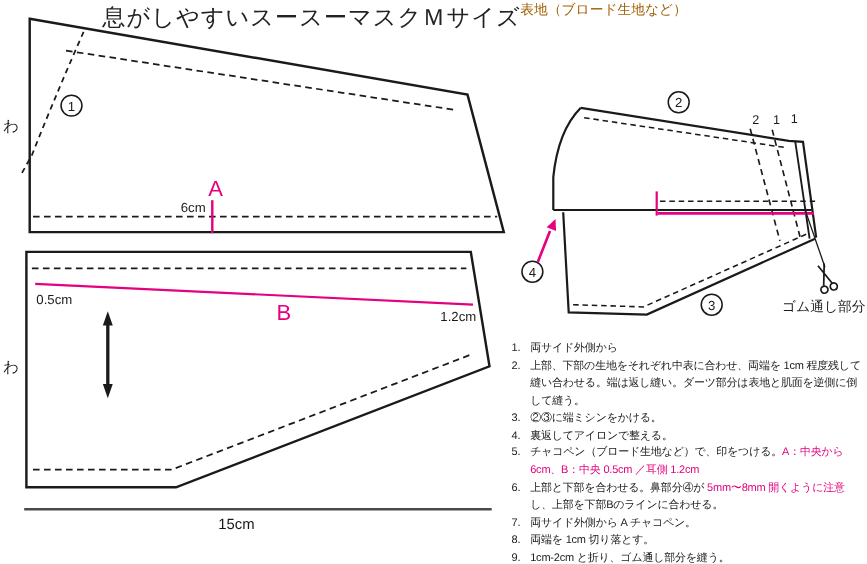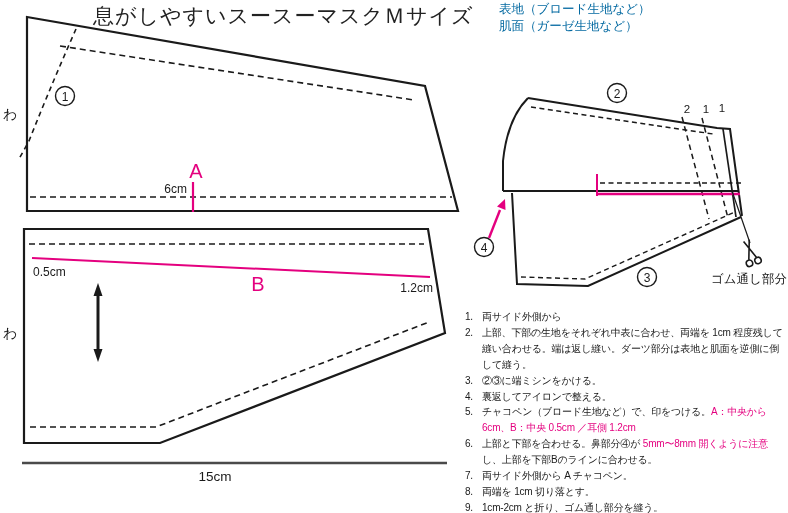--- a/index.html
+++ b/index.html
@@ -1,41 +1,40 @@
 <!DOCTYPE html>
 <html style="--pink: #e4007f;"><head>
 <meta charset="utf-8">
 <style>
   html,body{margin:0;padding:0;background:#ffffff;}
   #page{position:relative;width:788px;height:513px;background:#ffffff;overflow:hidden;
         font-family:"Liberation Sans",sans-serif;color:#1a1a1a;}
   .abs{position:absolute;}
   #title{left:93px;top:2px;font-size:21px;letter-spacing:1px;color:#222;white-space:nowrap;}
-  #fabric-notes{left:499px;top:1px;font-size:12.5px;line-height:17.2px;color:#0369a1;white-space:nowrap;}
+  #fabric-notes{left:473px;top:1px;font-size:12.5px;line-height:17.2px;color:#a16207;white-space:nowrap;}
   #instructions{left:465px;top:309px;width:322px;font-size:10px;line-height:15.9px;
                 letter-spacing:-0.2px;color:#1a1a1a;}
   #instructions ol{list-style:none;margin:0;padding:0;}
   #instructions li{display:flex;align-items:flex-start;}
   #instructions .num{flex:0 0 17px;}
   #instructions .txt{flex:1 1 auto;}
   .pink{color:var(--pink,#e4007f);}
   svg text{font-family:"Liberation Sans",sans-serif;}
   .ink-stroke{stroke:#1a1a1a;fill:none;}
   .pink-stroke{stroke:var(--pink,#e4007f);fill:none;}
 </style>
 </head>
 <body>
 
 <div id="page">
 
   <div class="abs" id="title">息がしやすいスースーマスクＭサイズ</div>
 
   <div class="abs" id="fabric-notes">
     <div>表地（ブロード生地など）</div>
-    <div>肌面（ガーゼ生地など）</div>
   </div>
 
   <svg class="abs" style="left:0;top:0;" width="788" height="513" viewBox="0 0 788 513">
 
     <g>
       <path class="ink-stroke" stroke-width="2.2" d="M27,17 L425,86 L458,211 L27,211 Z"></path>
       <path class="ink-stroke" stroke-width="1.6" stroke-dasharray="6,4" d="M60,46 L414,100"></path>
       <path class="ink-stroke" stroke-width="1.6" stroke-dasharray="6,4" d="M30,197 L452,197"></path>
       <path class="ink-stroke" stroke-width="1.6" stroke-dasharray="5,4" d="M76,29 C64,56 46,98 29,141 L19,159"></path>
       <circle class="ink-stroke" stroke-width="1.4" fill="#ffffff" cx="65" cy="96" r="9.5"></circle>

